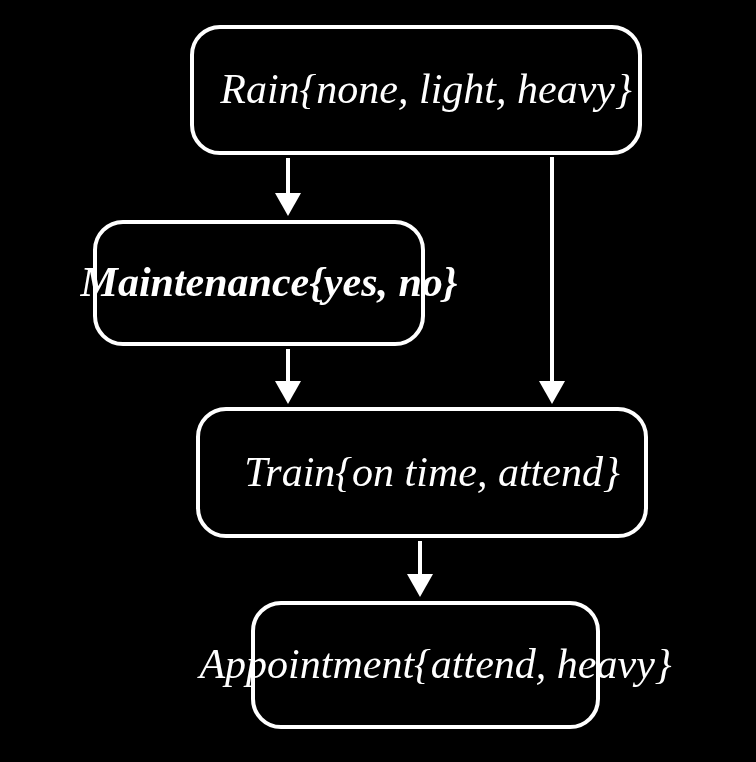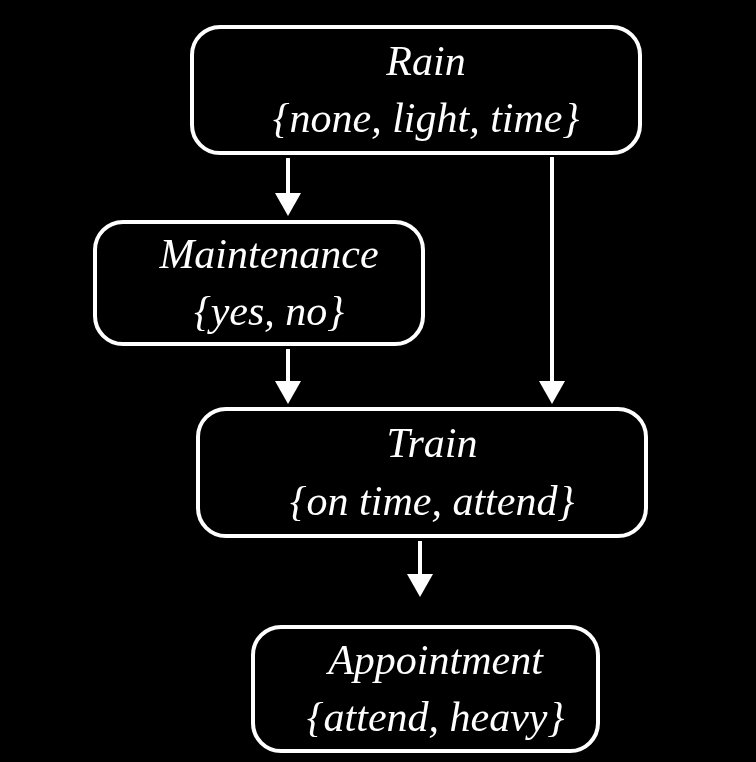--- a/index.html
+++ b/index.html
@@ -23,38 +23,37 @@
     height: 762px;
     pointer-events: none;
   }
   .node {
     position: absolute;
     box-sizing: border-box;
     background: #000000;
     border: 4px solid #ffffff;
     border-radius: 30px;
     display: flex;
-    flex-direction: column;
     align-items: center;
     justify-content: center;
     text-align: center;
     color: #ffffff;
     font-style: italic;
     font-size: 42px;
     line-height: 1.36;
     padding-left: 20px;
   }
   .node .node-name,
   .node .node-domain {
     white-space: nowrap;
   }
   .node-rain        { left: 190px; top:  25px; width: 452px; height: 130px; }
-  .node-maintenance { left:  93px; top: 220px; width: 332px; height: 126px; }
+  .node-maintenance { left:  93px; top: 220px; width: 332px; height: 126px; font-weight: bold; }
   .node-train       { left: 196px; top: 407px; width: 452px; height: 131px; }
-  .node-appointment { left: 251px; top: 601px; width: 349px; height: 128px; margin-top: 24px; }
+  .node-appointment { left: 251px; top: 601px; width: 349px; height: 128px; }
 </style>
 </head>
 <body>
 
 <div class="stage">
 
   <svg class="edges-layer" width="756" height="762" viewBox="0 0 756 762">
     <g stroke="#ffffff" fill="#ffffff">
       <line x1="288" y1="158" x2="288" y2="194" stroke-width="4"></line>
       <polygon points="275,193 301,193 288,216" stroke="none"></polygon>
@@ -68,21 +67,21 @@
       <polygon points="275,381 301,381 288,404" stroke="none"></polygon>
     </g>
     <g stroke="#ffffff" fill="#ffffff">
       <line x1="420" y1="541" x2="420" y2="575" stroke-width="4"></line>
       <polygon points="407,574 433,574 420,597" stroke="none"></polygon>
     </g>
   </svg>
 
   <div class="node node-rain">
     <div class="node-name">Rain</div>
-    <div class="node-domain">{none, light, time}</div>
+    <div class="node-domain">{none, light, heavy}</div>
   </div>
 
   <div class="node node-maintenance">
     <div class="node-name">Maintenance</div>
     <div class="node-domain">{yes, no}</div>
   </div>
 
   <div class="node node-train">
     <div class="node-name">Train</div>
     <div class="node-domain">{on time, attend}</div>

